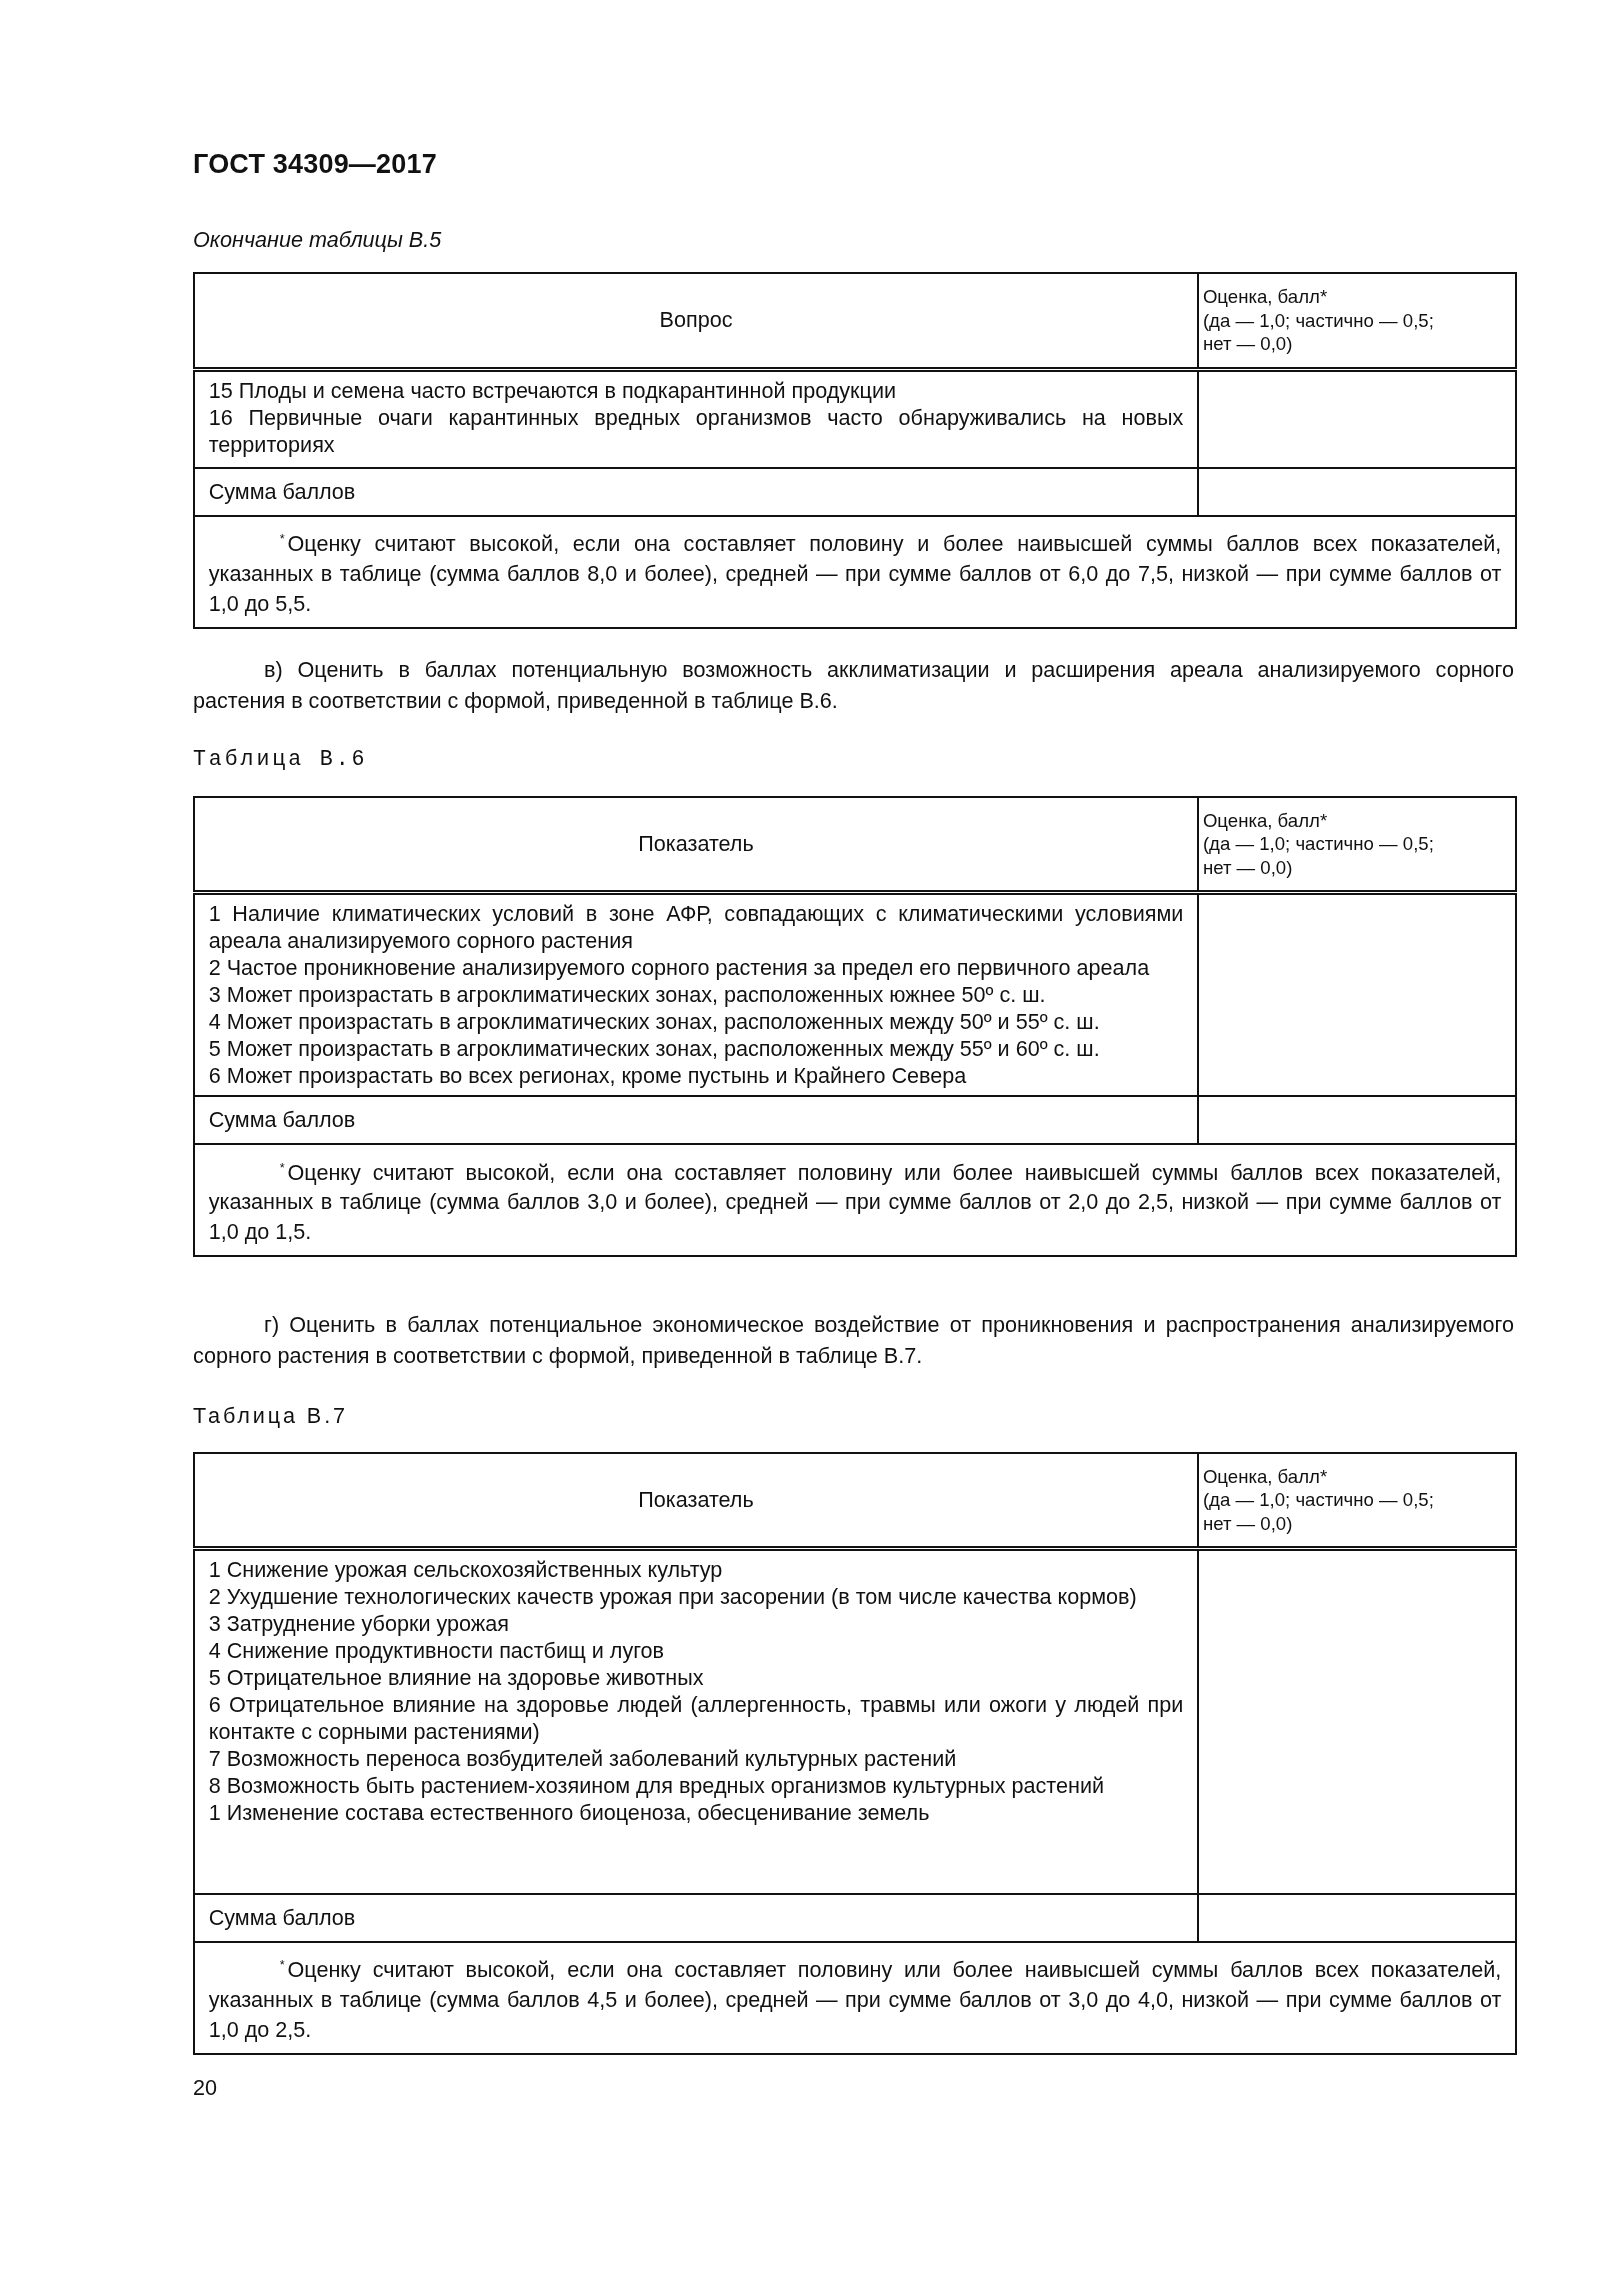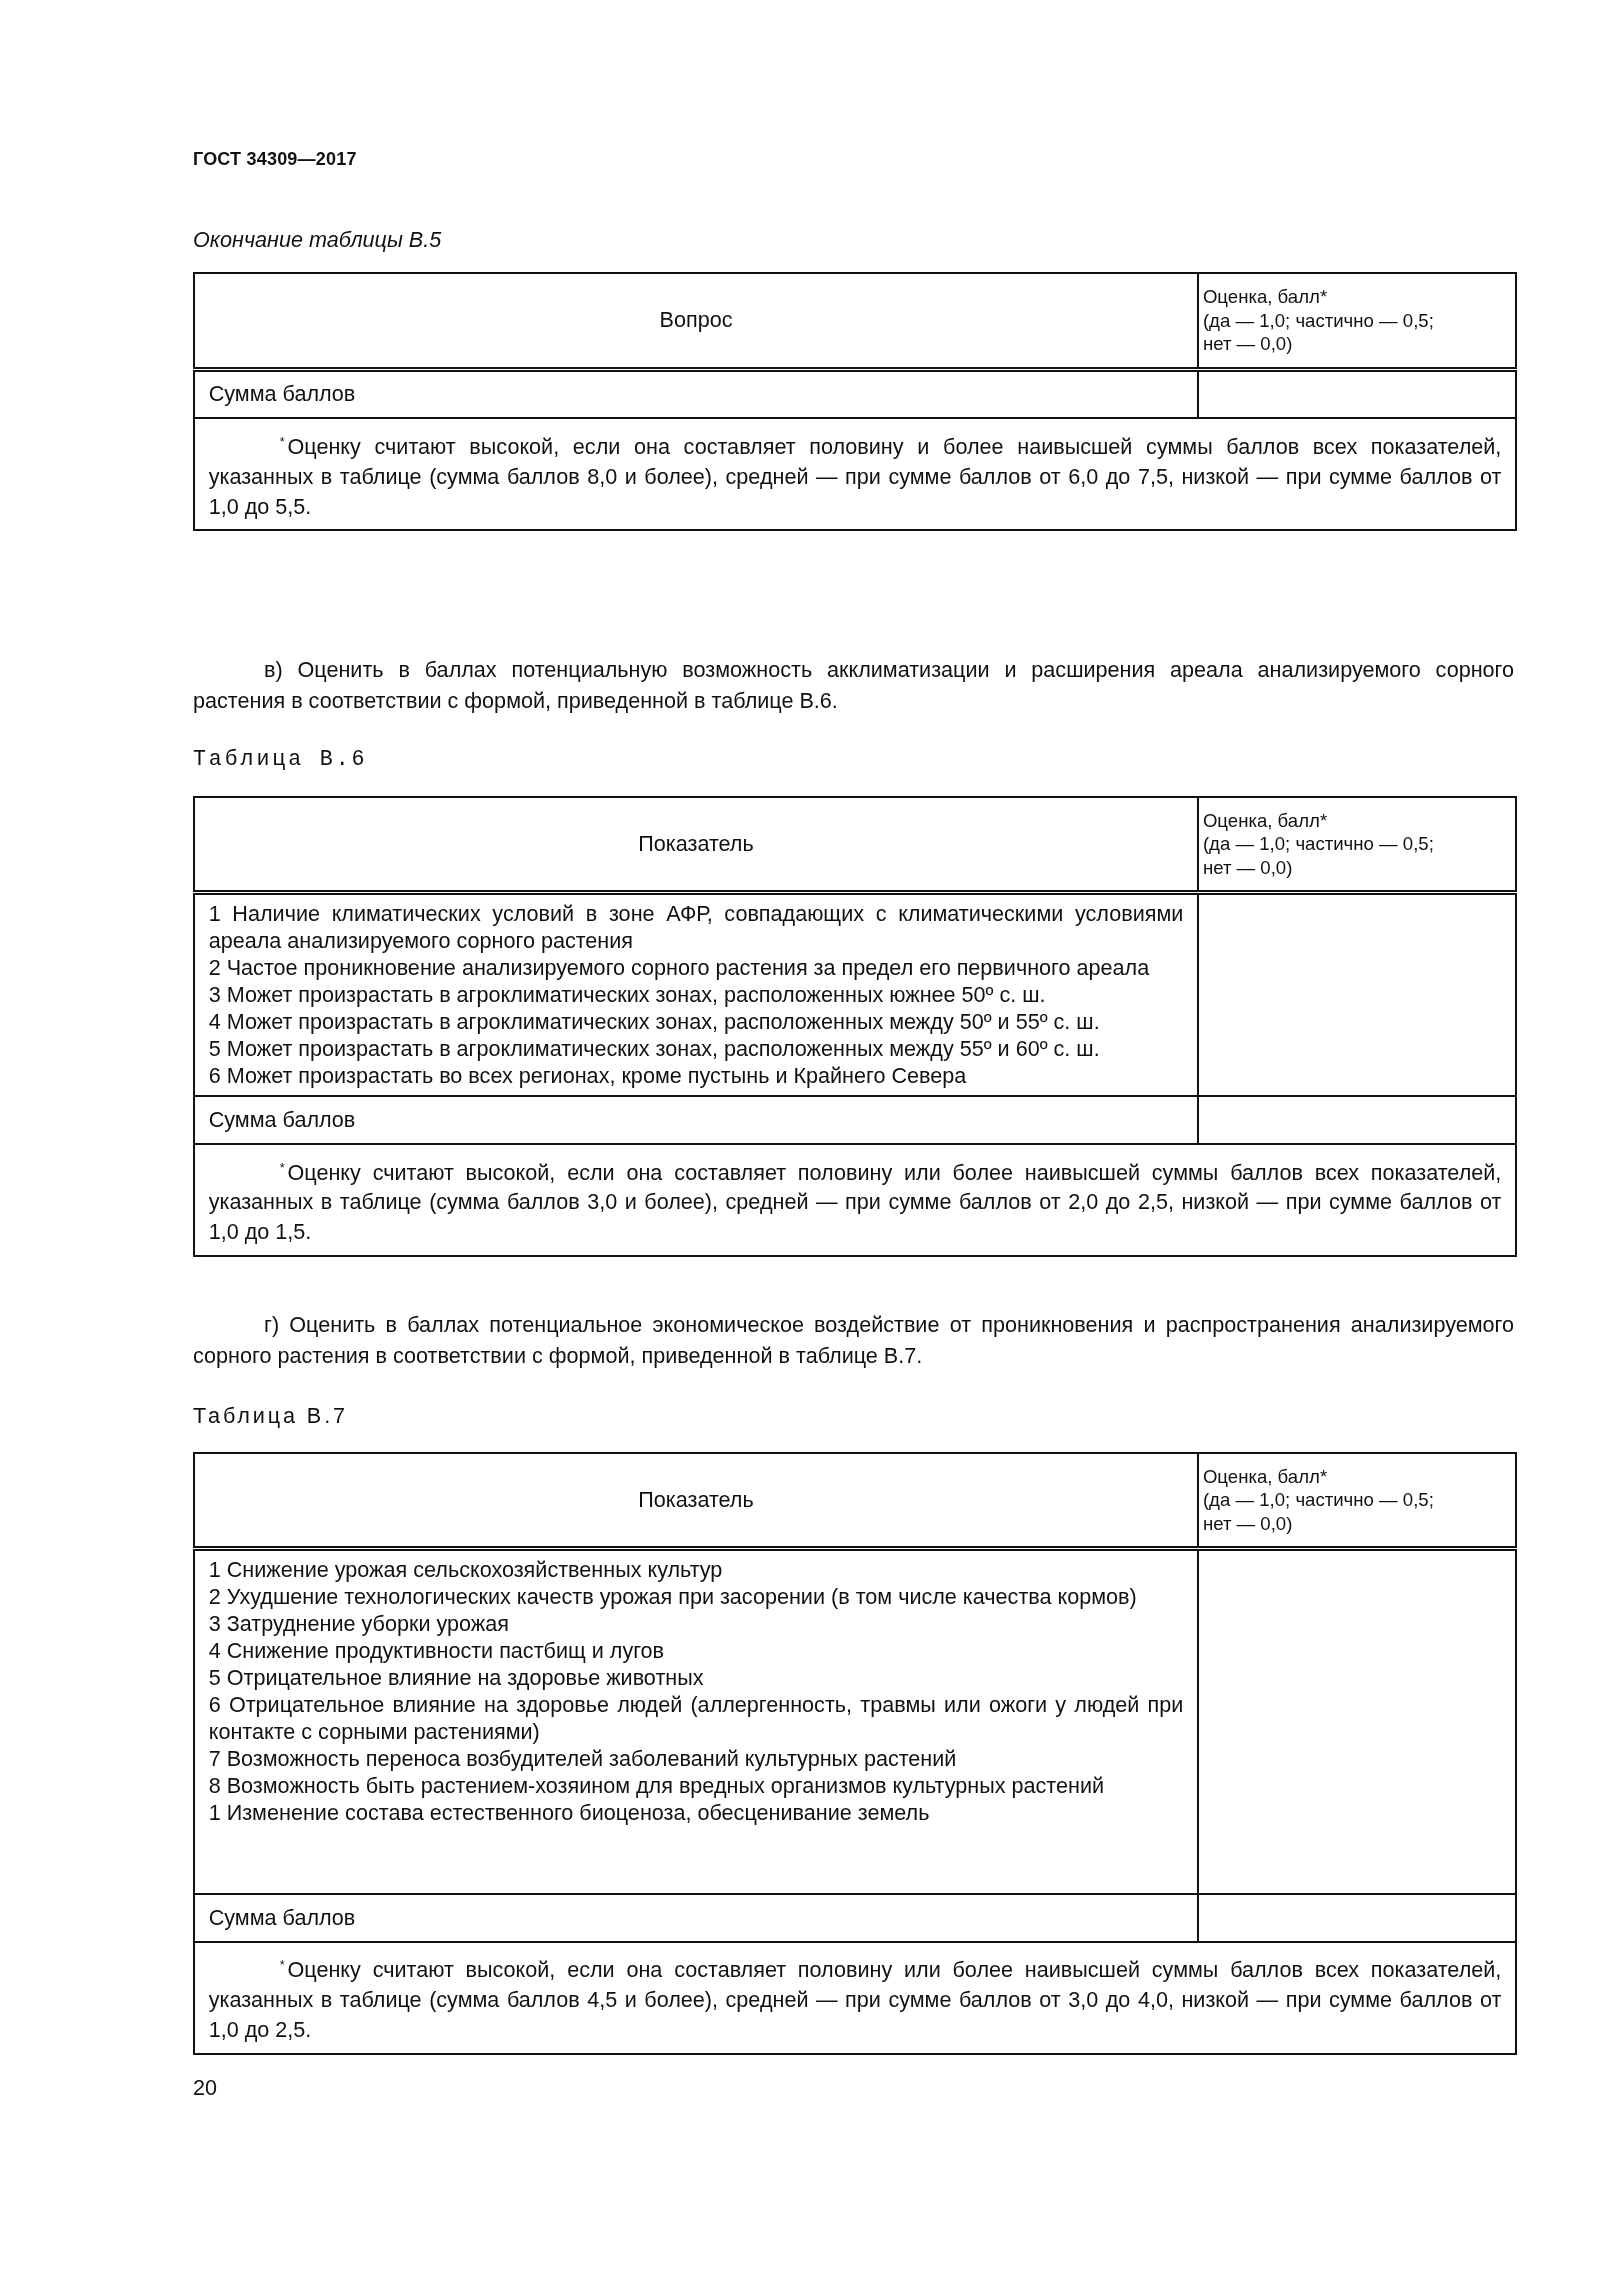--- a/index.html
+++ b/index.html
@@ -1,21 +1,21 @@
 <!DOCTYPE html>
 <html><head>
 <meta charset="utf-8">
 <style>
   html, body { margin: 0; padding: 0; background: #ffffff; }
   body {
     width: 1621px; height: 2293px; position: relative; overflow: hidden;
     font-family: "Liberation Sans", sans-serif; color: #111;
   }
   .abs { position: absolute; }
-  .doc-title { left: 193px; top: 149px; font-size: 18px; font-weight: bold; letter-spacing: 0.2px; }
+  .doc-title { left: 193px; top: 149px; font-size: 27px; font-weight: bold; letter-spacing: 0.2px; }
   .subtitle { left: 193px; top: 227px; font-size: 21.6px; font-style: italic; }
   .caption { left: 193px; font-size: 21.6px; letter-spacing: 2.9px; }
   .para {
     left: 193px; width: 1321px; font-size: 21.6px; line-height: 31px; text-align: justify;
     text-indent: 71px;
   }
   table.gt {
     position: absolute; left: 193px; width: 1321px; border-collapse: collapse;
     font-size: 21.6px; table-layout: fixed;
   }
@@ -47,20 +47,27 @@
       <col class="c2">
     </colgroup>
   <tbody>
       <tr class="hdr" style="height:96px;">
     <td class="hdr-cell">Вопрос</td>
     <td class="hdr-score">
       <div>Оценка, балл*</div>
       <div>(да — 1,0; частично — 0,5;</div>
       <div>нет — 0,0)</div>
     </td>
+  </tr>
+  <tr style="height:99px;">
+    <td class="body-cell">
+      <span class="item">15 Плоды и семена часто встречаются в подкарантинной продукции</span>
+      <span class="item">16 Первичные очаги карантинных вредных организмов часто обнаруживались на новых территориях</span>
+    </td>
+    <td></td>
   </tr>
   <tr class="sum" style="height:47px;">
     <td class="sum-cell">Сумма баллов</td>
     <td></td>
   </tr>
   <tr>
     <td colspan="2" class="foot-cell"><span class="ind"></span><sup>*</sup><span>Оценку считают высокой, если она составляет половину и более наивысшей суммы баллов всех показателей, указанных в таблице (сумма баллов 8,0 и более), средней — при сумме баллов от 6,0 до 7,5, низкой — при сумме баллов от 1,0 до 5,5.</span></td>
   </tr>
 </tbody>
   </table>

